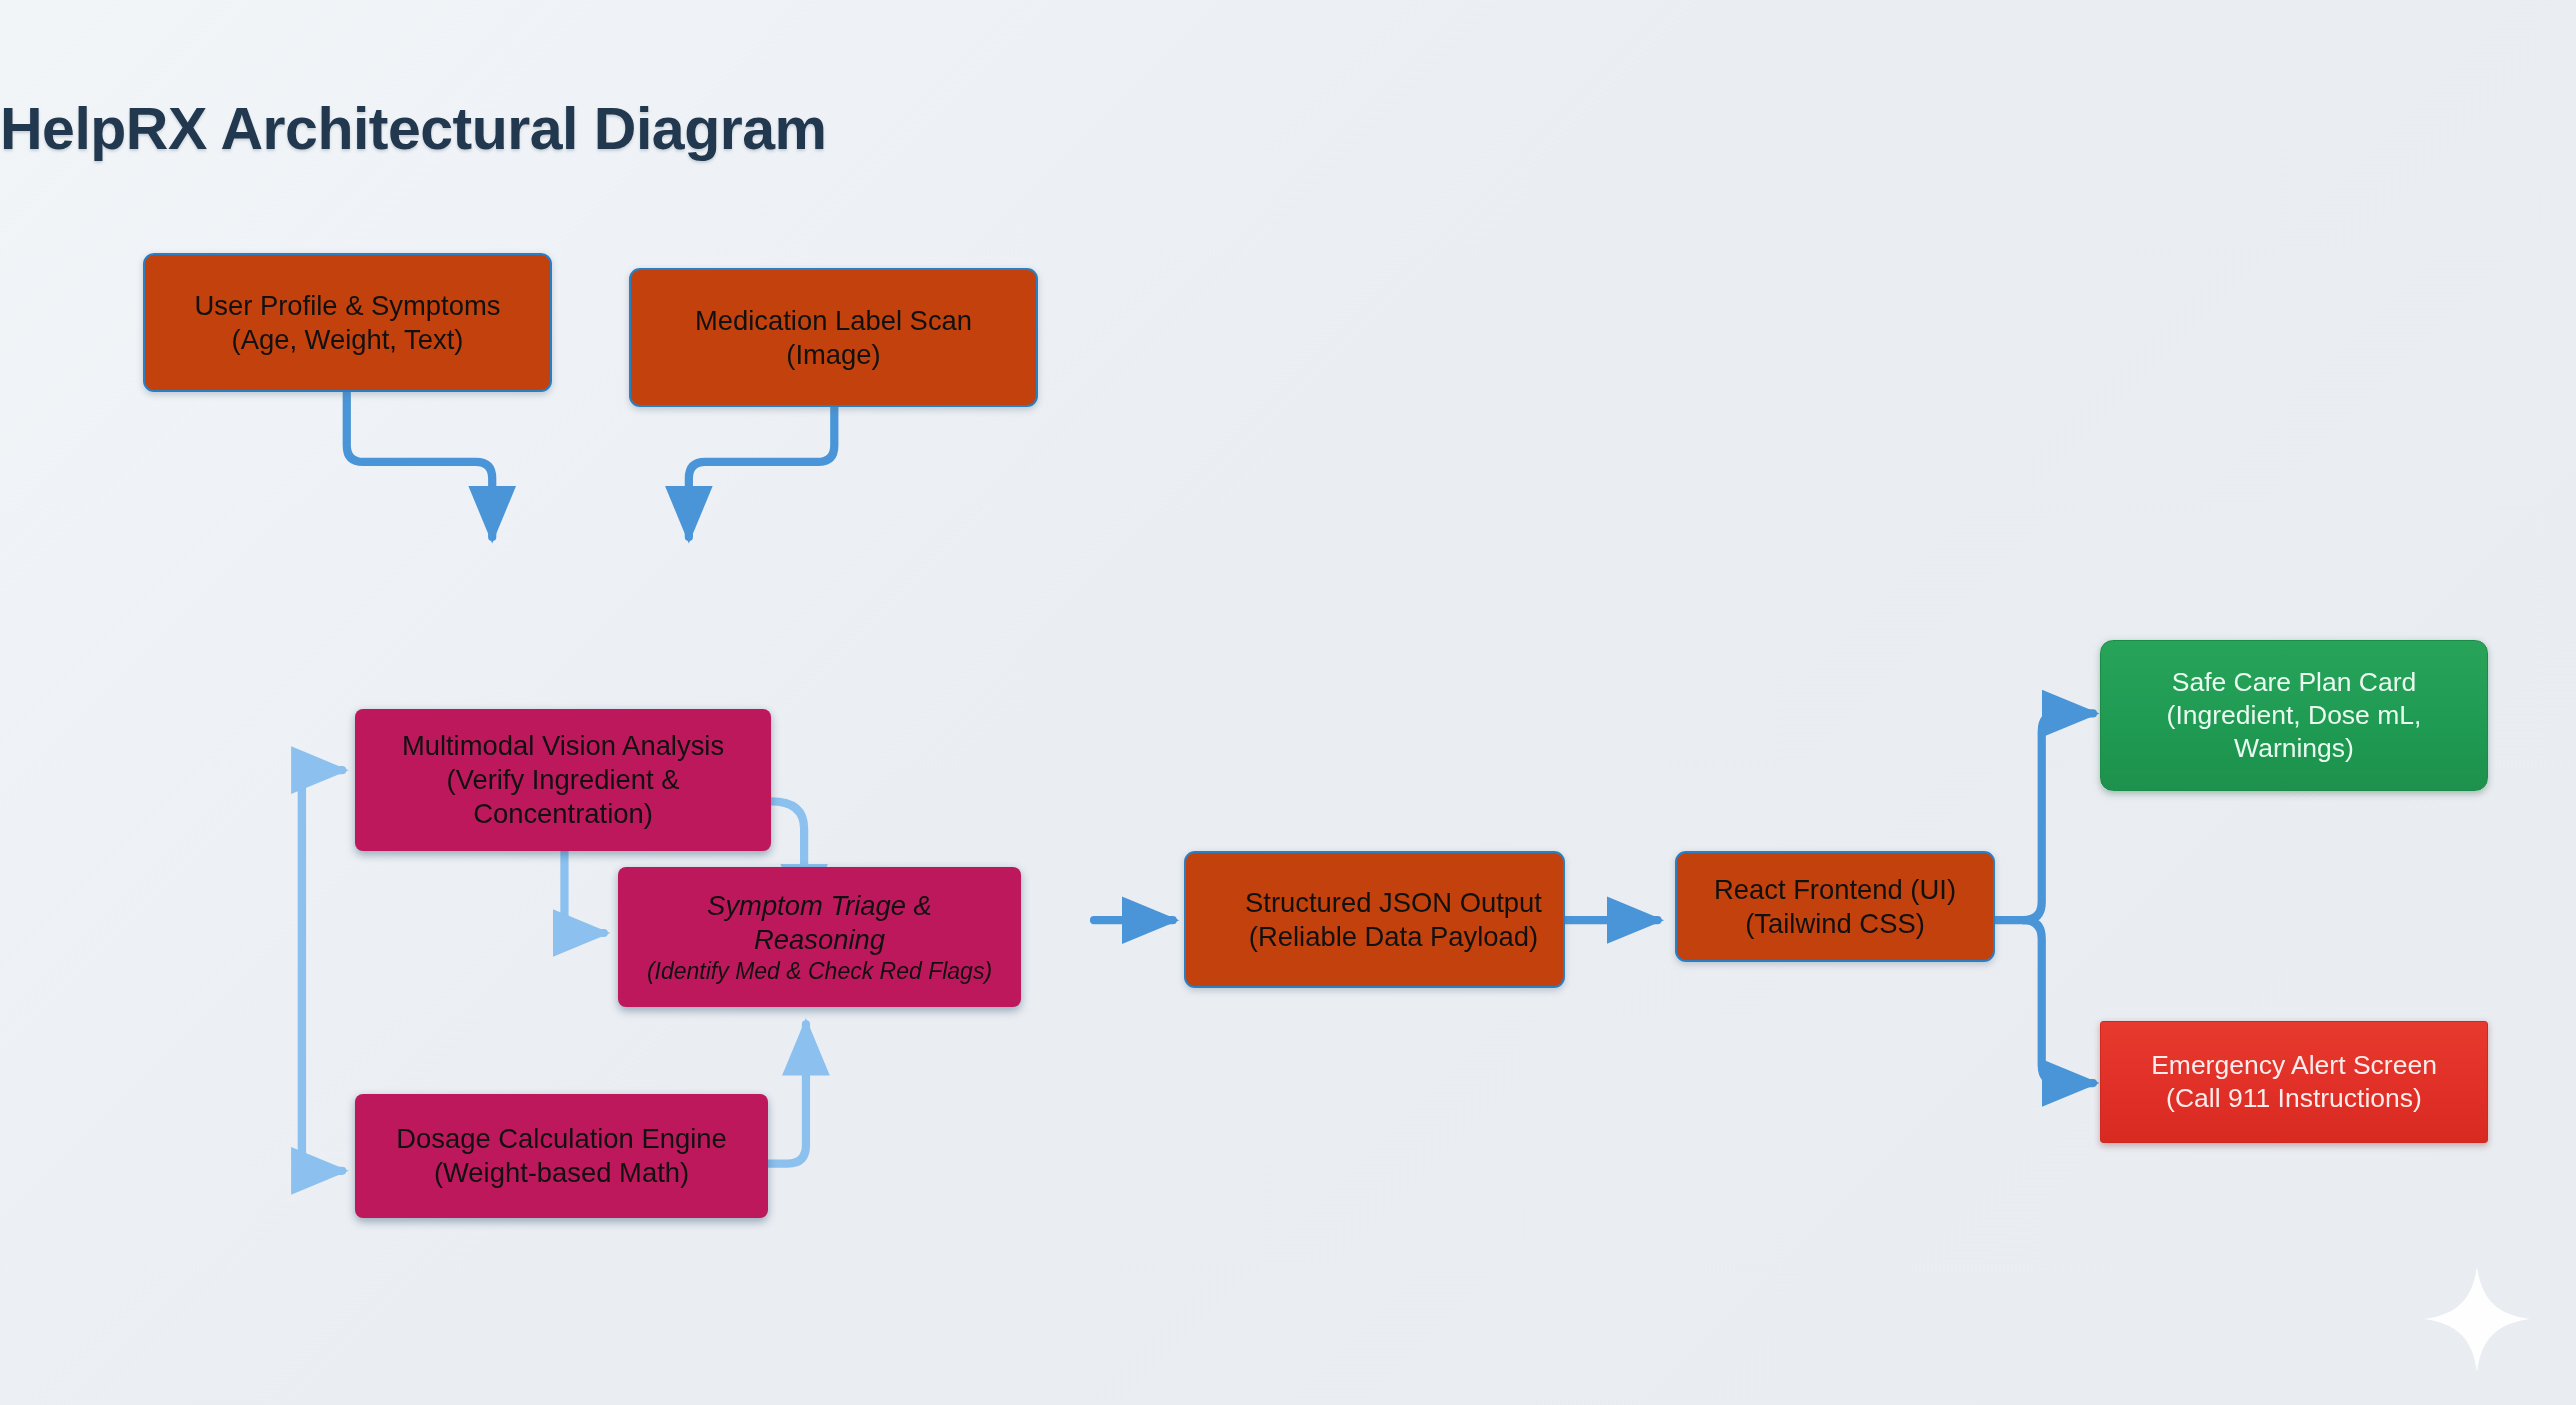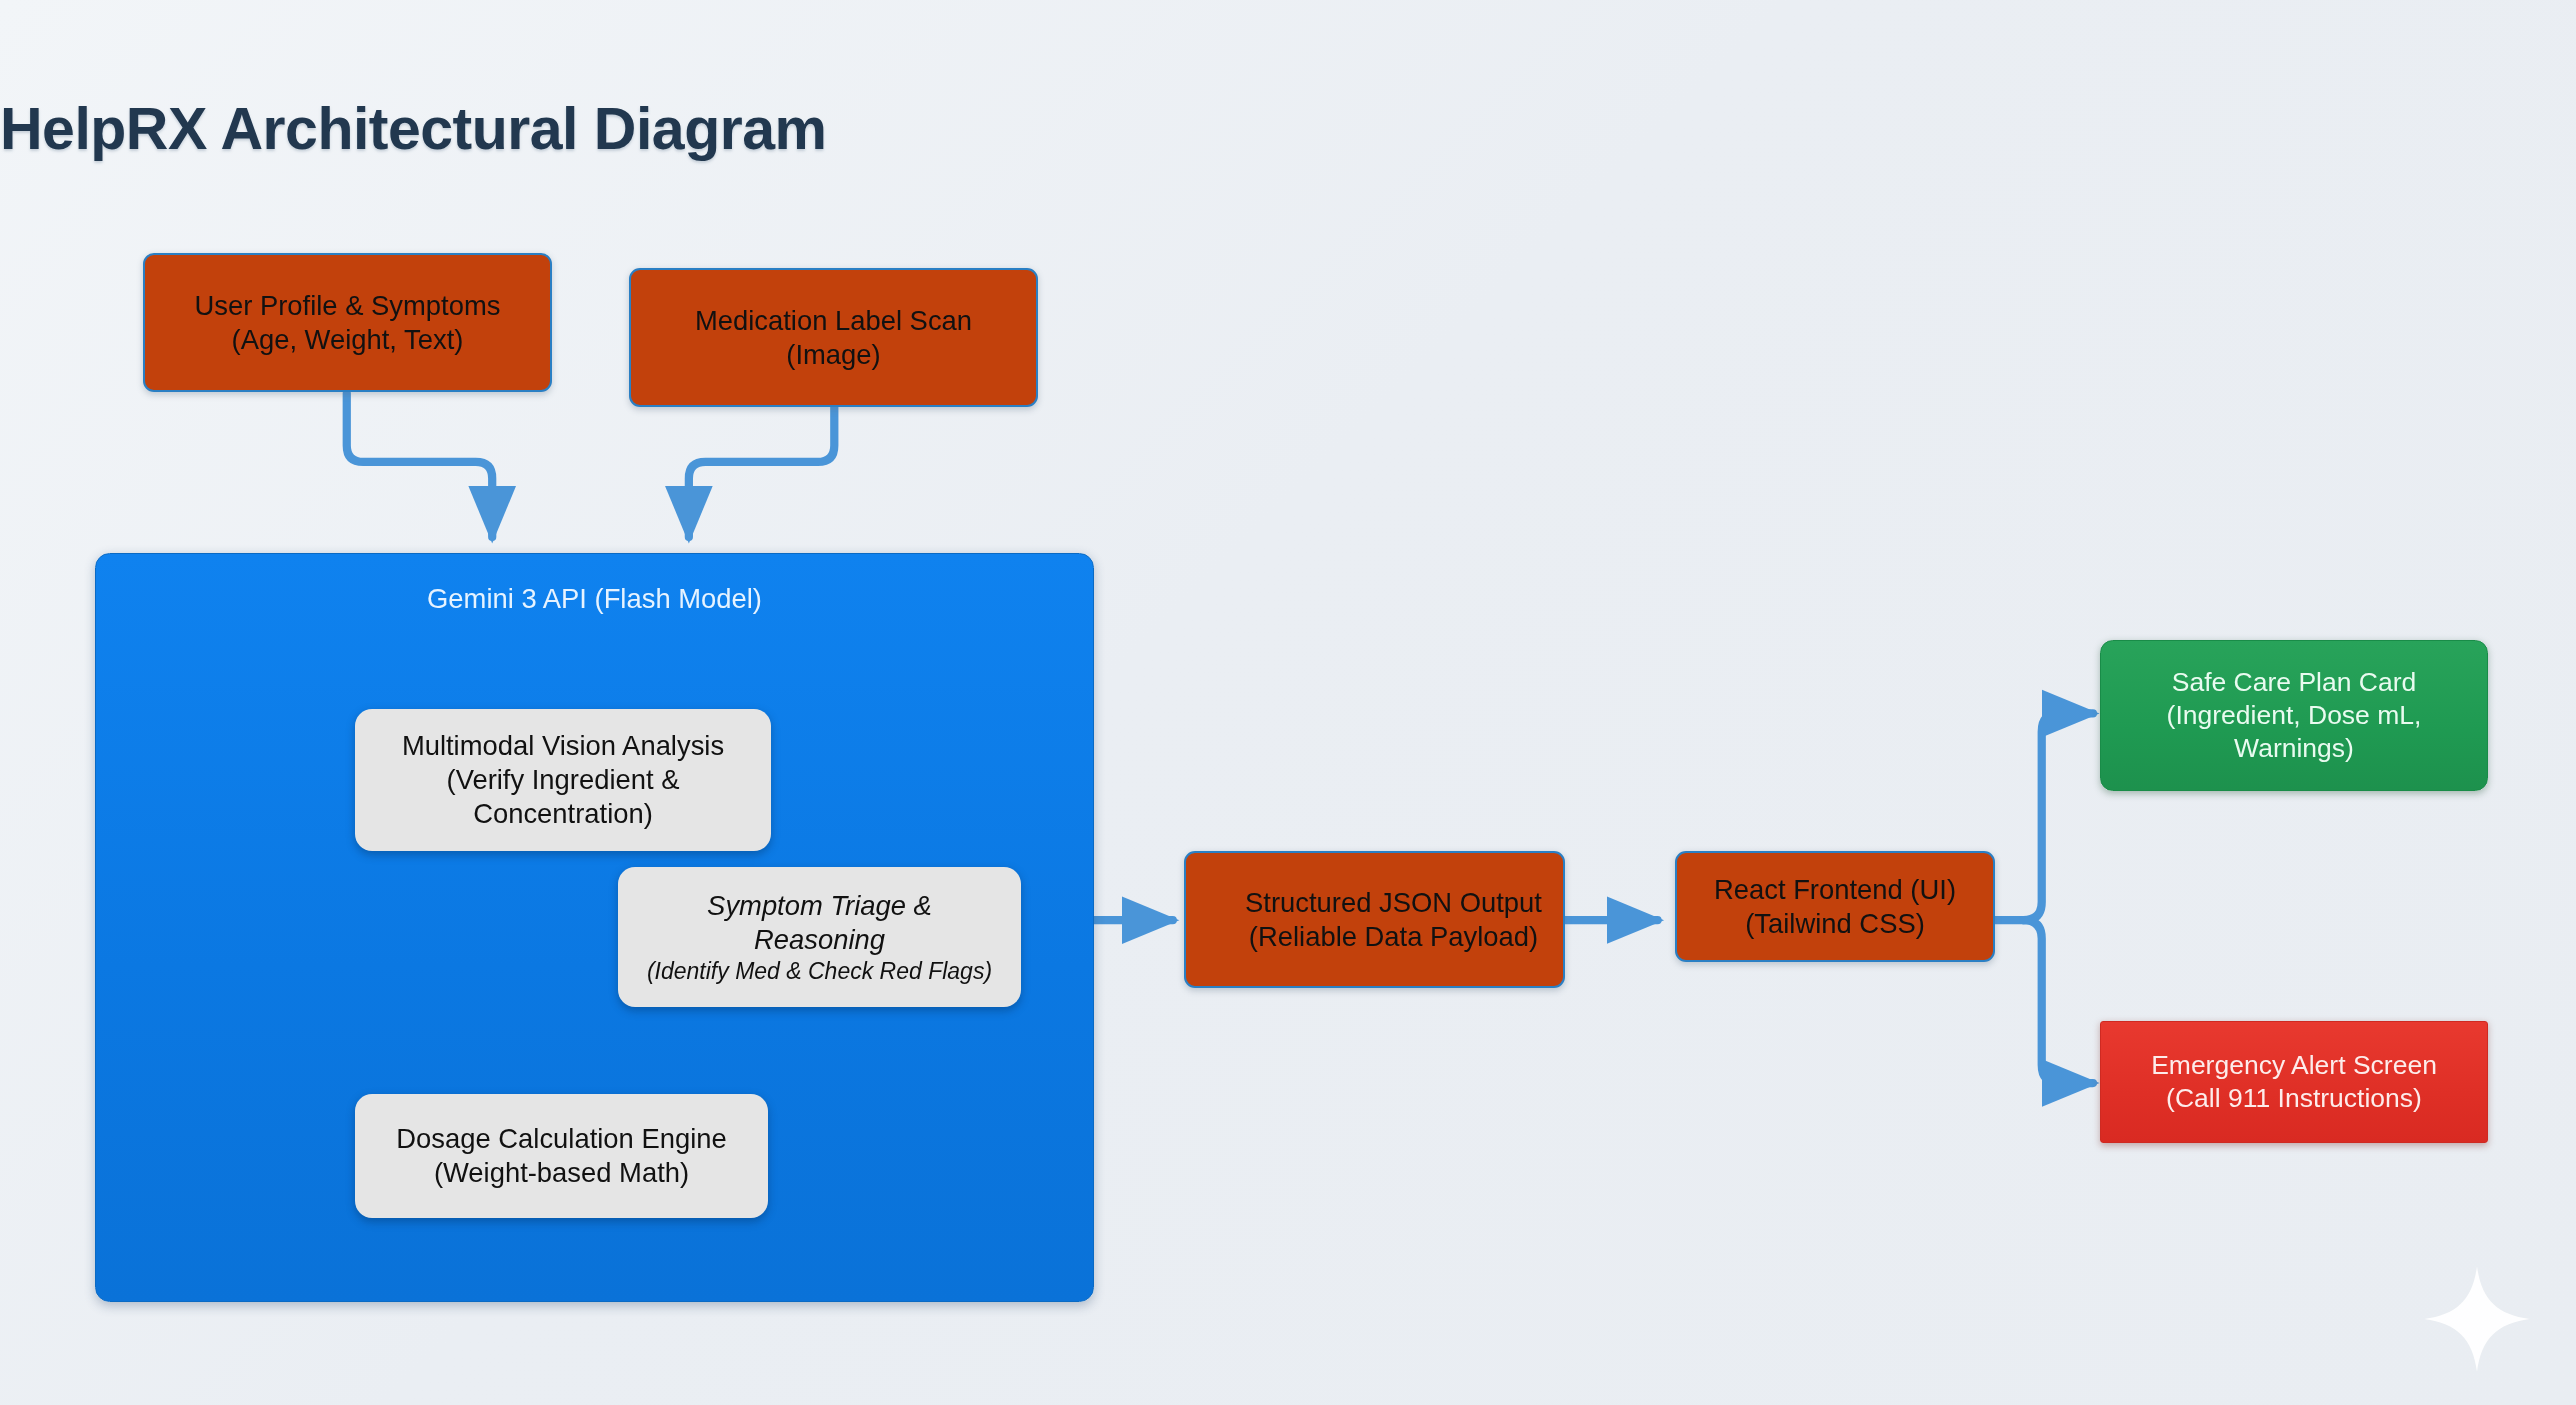--- a/index.html
+++ b/index.html
@@ -75,26 +75,26 @@
   .card-white {
     background: #c2410c;
     border: 2.7px solid #2a7fc4;
     color: #111111;
     box-shadow: 0 2.7px 6.4px rgba(90,110,130,0.30);
     font-size: 27.4px;
   }
 
   
   .card-inner {
-    background: #e5e5e5;
+    background: #be185d;
     border: none;
     color: #111111;
     box-shadow: 0 3.7px 8.2px rgba(0,40,80,0.35);
     font-size: 27.4px;
-    border-radius: 17px;
+    border-radius: 8px;
   }
   .card-inner .l3 {
     font-size: 23px;
   }
 
   
   #gemini-block {
     position: absolute;
     left: 95px;
     top: 553px;
@@ -181,26 +181,20 @@
   <div class="node card-white" style="left:143px; top:253px; width:409px; height:139px;">
     <span class="l1">User Profile &amp; Symptoms</span>
     <span class="l2">(Age, Weight, Text)</span>
   </div>
 
   <div class="node card-white" style="left:629px; top:268px; width:409px; height:139px;">
     <span class="l1">Medication Label Scan</span>
     <span class="l2">(Image)</span>
   </div>
 
-  <div id="gemini-block">
-    <div id="gemini-title">
-      <span class="l1">Gemini 3 API</span>
-      <span class="l2">(Flash Model)</span>
-    </div>
-  </div>
 
   <div class="node card-inner" style="left:355px; top:709px; width:416px; height:142px;">
     <span class="l1">Multimodal Vision Analysis</span>
     <span class="l2">(Verify Ingredient &amp;</span>
     <span class="l3" style="font-size:27.4px">Concentration)</span>
   </div>
 
   <div class="node card-inner" style="left:618px; top:867px; width:403px; height:140px;font-style:italic;">
     <span class="l1">Symptom Triage &amp;</span>
     <span class="l2">Reasoning</span>

